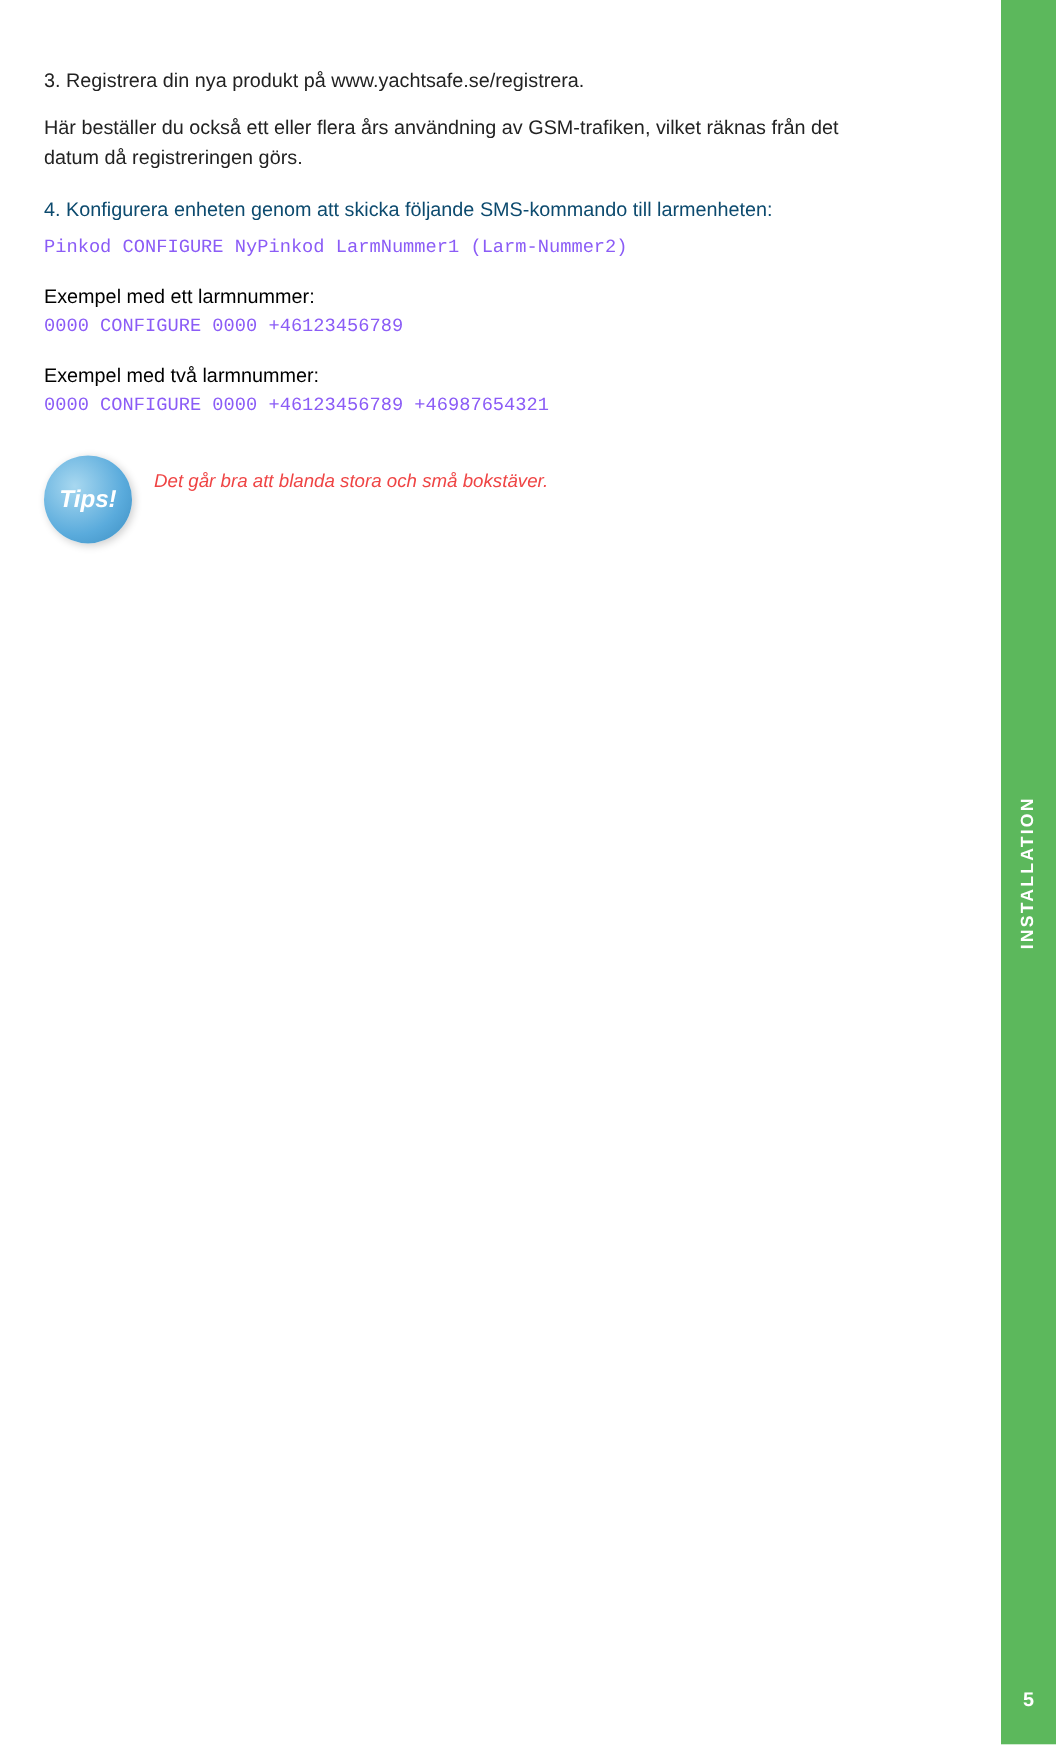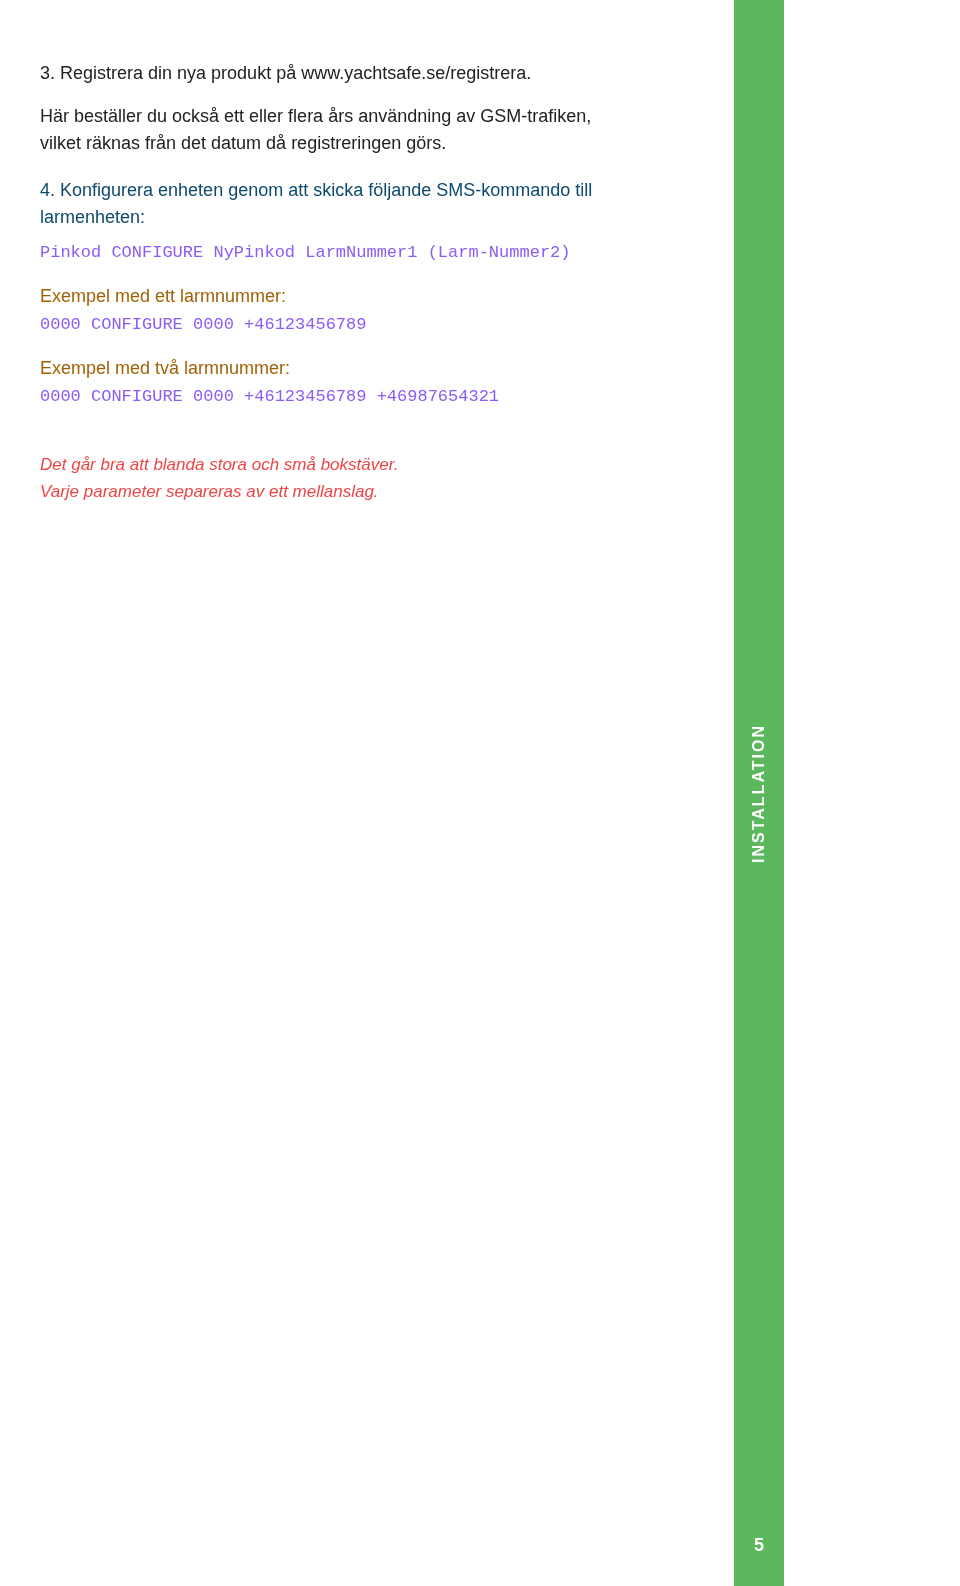--- a/index.html
+++ b/index.html
@@ -12,21 +12,21 @@
       width: 960px;
       height: 1586px;
       background: #ffffff;
       font-family: Arial, Helvetica, sans-serif;
       position: relative;
       overflow: hidden;
     }
 
     .page-container {
       display: flex;
-      width: 784px;
+      width: 960px;
       height: 1586px;
       position: relative;
       gap: 48px;
     }
 
     .main-content {
       flex: 1;
       padding: 60px 50px 60px 40px;
       max-width: 880px;
     }
@@ -82,21 +82,21 @@
     .code-block {
       font-family: 'Courier New', Courier, monospace;
       font-size: 17px;
       color: #8b5cf6;
       margin-bottom: 8px;
       line-height: 1.6;
     }
 
     .example-label {
       font-size: 18px;
-      color: #a16207;
+      color: #000000;
       margin-bottom: 4px;
       margin-top: 20px;
     }
 
     .tips-section {
       display: flex;
       align-items: flex-start;
       margin-top: 30px;
       gap: 20px;
     }
@@ -145,23 +145,25 @@
       <p class="code-block">Pinkod CONFIGURE NyPinkod LarmNummer1 (Larm-Nummer2)</p>
 
       <p class="example-label">Exempel med ett larmnummer:</p>
       <p class="code-block">0000 CONFIGURE 0000 +46123456789</p>
 
       <p class="example-label">Exempel med två larmnummer:</p>
       <p class="code-block">0000 CONFIGURE 0000 +46123456789 +46987654321</p>
     </div>
 
     <div class="tips-section">
+      <div class="tips-bubble">
+        <span class="tips-label">Tips!</span>
+      </div>
       <div class="tips-text">
         <span>Det går bra att blanda stora och små bokstäver.</span><br>
-        <span>Varje parameter separeras av ett mellanslag.</span>
       </div>
     </div>
 
   </div>
 
   <div class="sidebar">
     <span class="sidebar-text">Installation</span>
     <span class="page-number">5</span>
   </div>
 </div>

